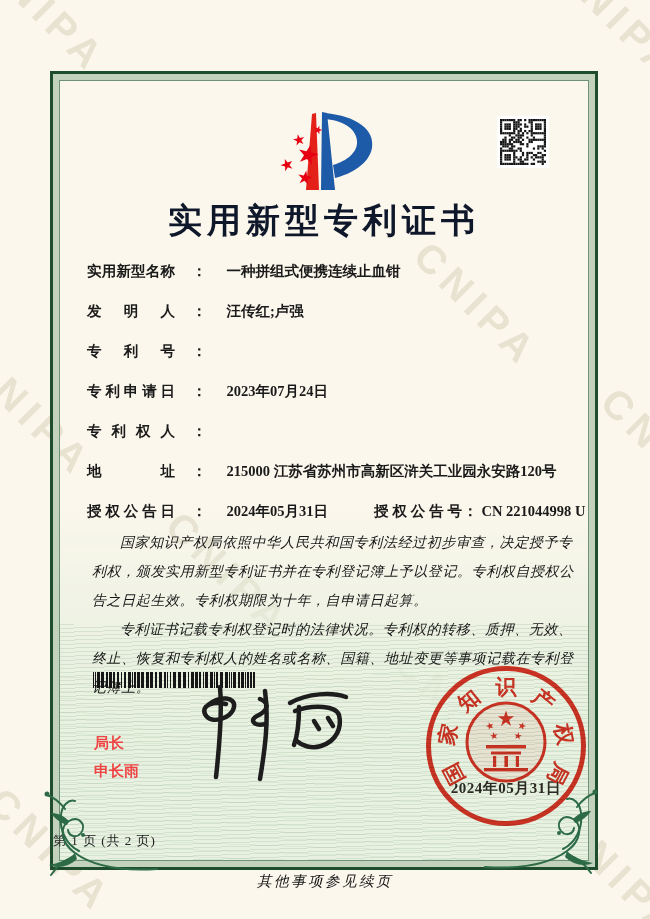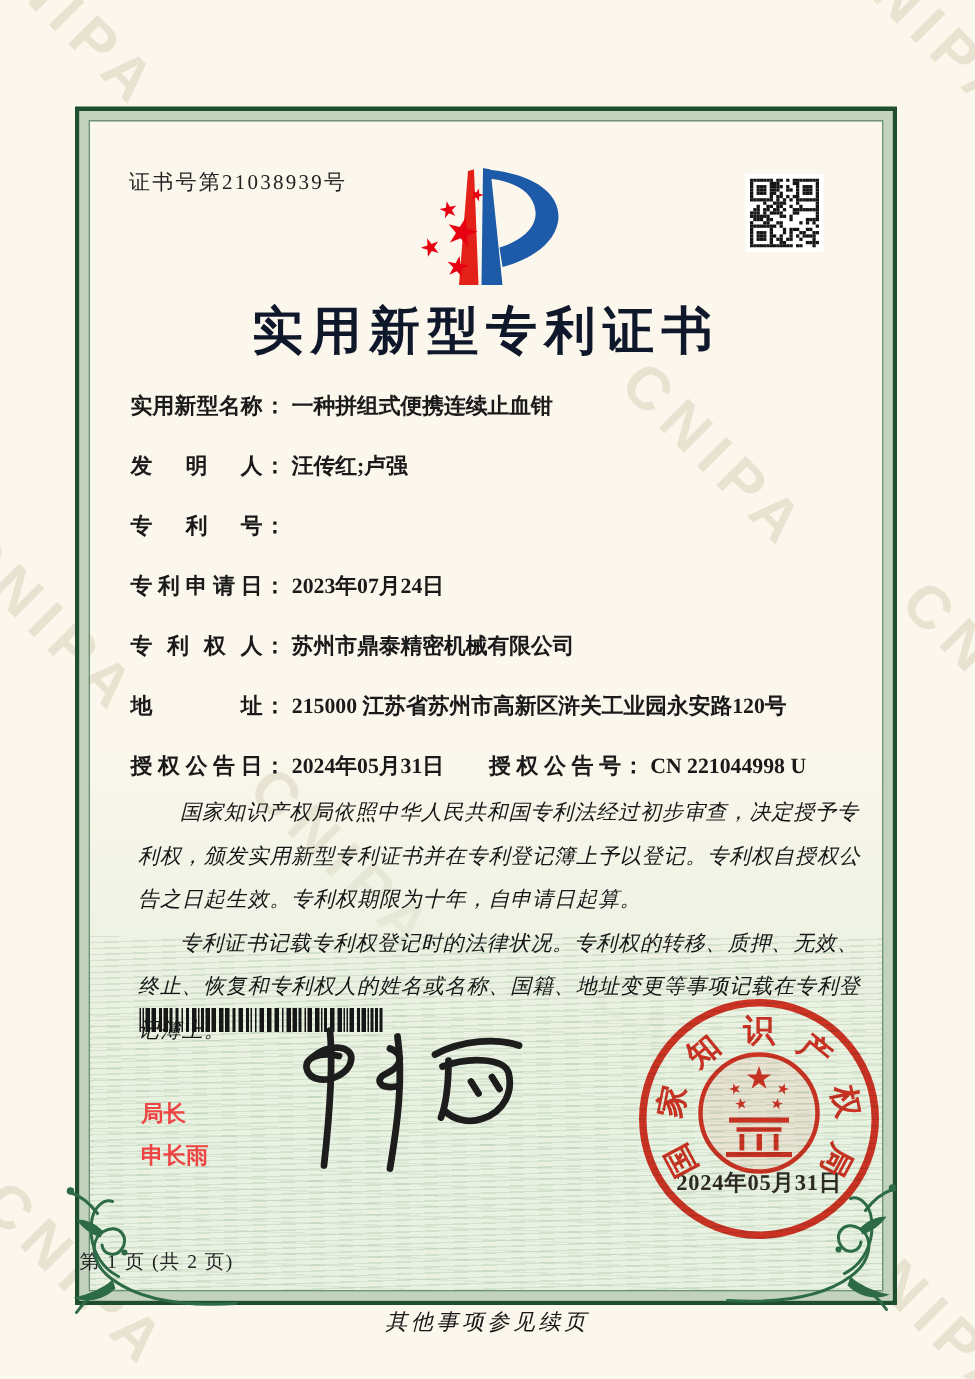--- a/index.html
+++ b/index.html
@@ -33,21 +33,21 @@
   .wave-lines2{position:absolute;left:0;right:0;top:170px;bottom:0;opacity:.3;
     background:repeating-linear-gradient(182deg,rgba(120,160,120,0.4) 0px,rgba(120,160,120,0.4) 1px,transparent 1px,transparent 7px);}
   
   .cert-no{position:absolute;left:33px;top:39px;font-size:14px;letter-spacing:1.5px;color:#222;}
   .logo{position:absolute;left:226px;top:36px;width:104px;height:88px;}
   .qr{position:absolute;left:444px;top:42px;width:52px;height:52px;background:#fff;padding:3px;box-sizing:border-box;}
   .title{position:absolute;left:0;right:0;top:124px;text-align:center;
     font-size:34px;font-weight:bold;letter-spacing:5px;color:#0f172a;}
   
   .fields{position:absolute;left:34px;top:188px;width:500px;font-size:14.5px;font-weight:600;}
-  .field-row{height:40px;display:flex;align-items:flex-start;line-height:19px;}
+  .field-row{height:40px;display:flex;align-items:flex-start;line-height:19px;gap:16px;}
   .flabel{display:inline-block;width:88px;text-align:justify;text-align-last:justify;}
   .fcolon{display:inline-block;margin:0 4px 0 1px;}
   .fvalue{flex:0 1 auto;}
   .pair2{margin-left:30px;display:flex;}
   
   .legal{position:absolute;left:39px;top:454px;width:494px;
     font-size:14px;line-height:29px;letter-spacing:.6px;font-style:italic;color:#161616;}
   .legal p{margin:0;text-indent:2em;}
   
   .barcode{position:absolute;left:40px;top:598px;width:166px;height:16px;}
@@ -114,21 +114,20 @@
       <path d="M26,48 C20,40 14,36 8,34"></path>
     </g>
     <g fill="#2d6a46">
       <path d="M36,92 C30,98 20,102 10,104 C18,108 30,106 38,98 Z"></path>
       <path d="M30,60 C24,54 18,52 12,52 C16,58 22,62 28,64 Z"></path>
       <circle cx="8" cy="33" r="2.5"></circle>
         <circle cx="44" cy="74" r="2"></circle>
     </g>
   </svg>
 
-  <div class="cert-no">证书号第21038939号</div>
 
   <svg class="logo" viewBox="0 0 104 88">
     <defs>
       <path id="star" d="M0,-1 L0.2245,-0.309 L0.9511,-0.309 L0.3633,0.118 L0.5878,0.809 L0,0.382 L-0.5878,0.809 L-0.3633,0.118 L-0.9511,-0.309 L-0.2245,-0.309 Z"></path>
     </defs>
 
     <polygon points="33,4 37,3 40,80 27,80" fill="#e32119"></polygon>
 
     <polygon points="43,2 48,3 56,80 42,80" fill="#1d5aa8"></polygon>
 
@@ -398,21 +397,20 @@
         <span class="fcolon">：</span>
     </div>
     <div class="field-row">
       <span class="flabel">专利申请日</span>
         <span class="fcolon">：</span>
         <span class="fvalue">2023年07月24日</span>
     </div>
     <div class="field-row">
       <span class="flabel">专利权人</span>
         <span class="fcolon">：</span>
-        <span class="fvalue">苏州市鼎泰精密机械有限公司</span>
     </div>
     <div class="field-row">
       <span class="flabel">地址</span>
         <span class="fcolon">：</span>
         <span class="fvalue">215000 江苏省苏州市高新区浒关工业园永安路120号</span>
     </div>
     <div class="field-row">
       <span class="flabel">授权公告日</span>
         <span class="fcolon">：</span>
         <span class="fvalue">2024年05月31日</span>

